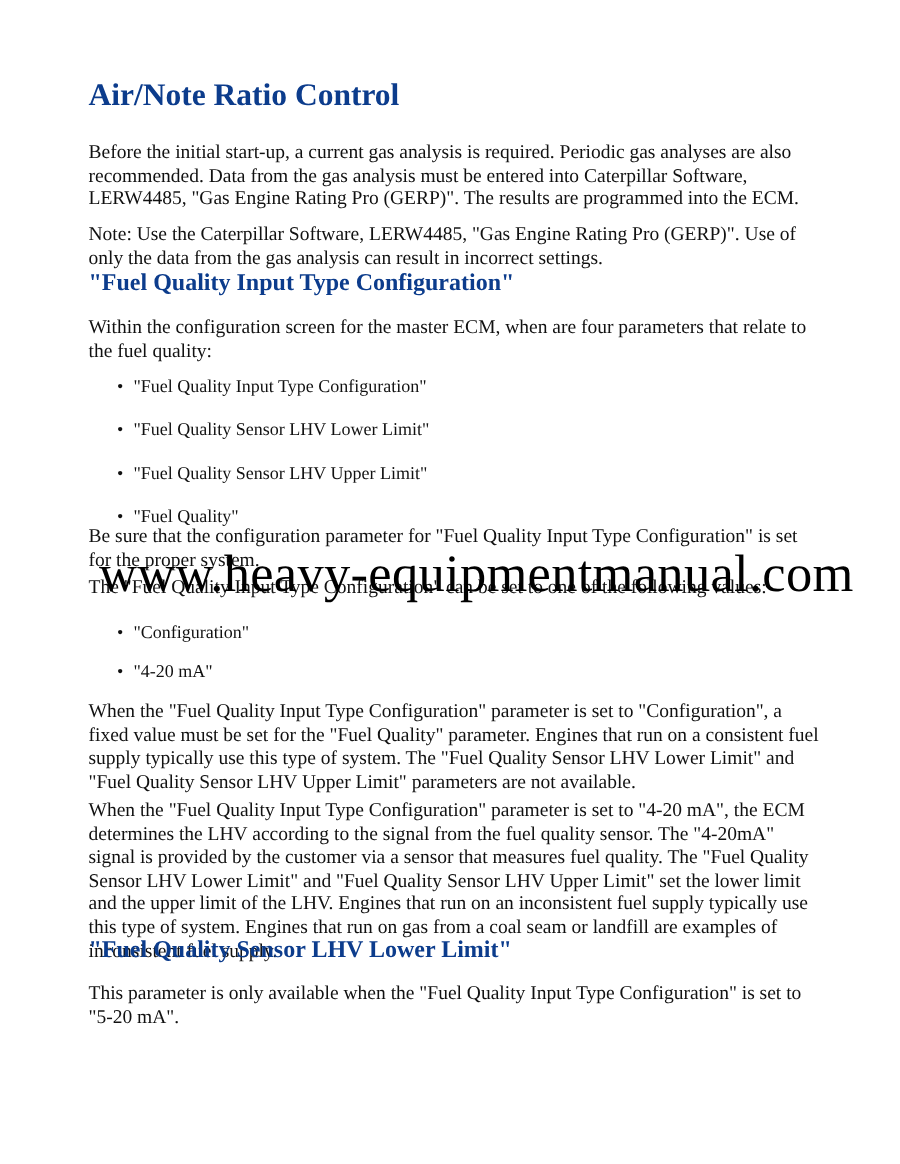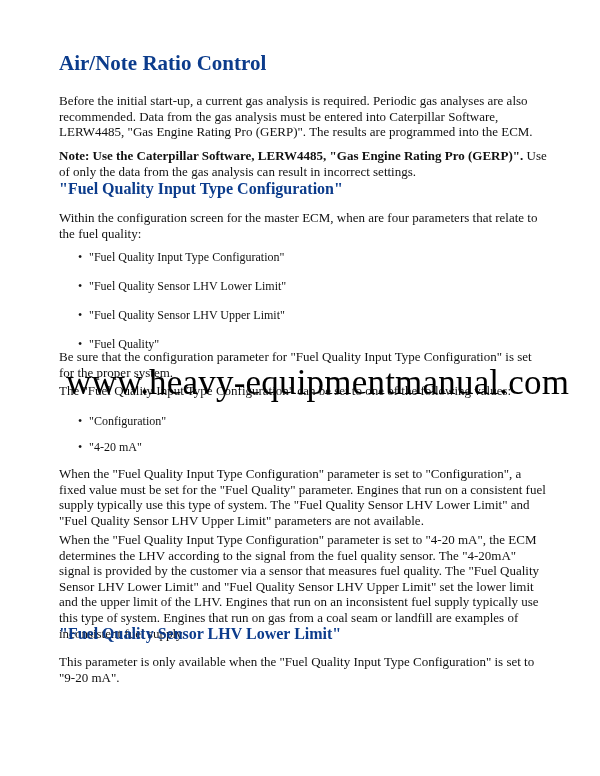--- a/index.html
+++ b/index.html
@@ -42,21 +42,21 @@
     }
     p.para {
       position: absolute;
       left: 0;
       margin: 0;
       width: 490px;
       font-size: 13px;
       line-height: 15.6px;
       color: #111111;
     }
-    p.para b { font-weight: bold; }
+    p.para b { font-weight: normal; }
     .bullet {
       position: absolute;
       left: 19px;
       margin: 0;
       font-size: 12px;
       line-height: 15px;
       white-space: nowrap;
     }
     .bullet .dot {
       display: inline-block;
@@ -106,17 +106,17 @@
     <div class="bullet" style="top:414px;"><span class="dot">•</span><span>"Configuration"</span></div>
     <div class="bullet" style="top:440px;"><span class="dot">•</span><span>"4-20 mA"</span></div>
   </div>
 
   <p class="para" style="top:466px;">When the "Fuel Quality Input Type Configuration" parameter is set to "Configuration", a fixed value must be set for the "Fuel Quality" parameter. Engines that run on a consistent fuel supply typically use this type of system. The "Fuel Quality Sensor LHV Lower Limit" and "Fuel Quality Sensor LHV Upper Limit" parameters are not available.</p>
 
   <p class="para" style="top:532px;">When the "Fuel Quality Input Type Configuration" parameter is set to "4-20 mA", the ECM determines the LHV according to the signal from the fuel quality sensor. The "4-20mA" signal is provided by the customer via a sensor that measures fuel quality. The "Fuel Quality Sensor LHV Lower Limit" and "Fuel Quality Sensor LHV Upper Limit" set the lower limit and the upper limit of the LHV. Engines that run on an inconsistent fuel supply typically use this type of system. Engines that run on gas from a coal seam or landfill are examples of inconsistent fuel supply.</p>
 
   <h2 class="section" style="top:625px;">"Fuel Quality Sensor LHV Lower Limit"</h2>
 
-  <p class="para" style="top:654px;">This parameter is only available when the "Fuel Quality Input Type Configuration" is set to "9-20 mA".</p>
+  <p class="para" style="top:654px;">This parameter is only available when the "Fuel Quality Input Type Configuration" is set to "5-20 mA".</p>
 
 </div>
 
 <div class="watermark">www.heavy-equipmentmanual.com</div>
 
 </body></html>

